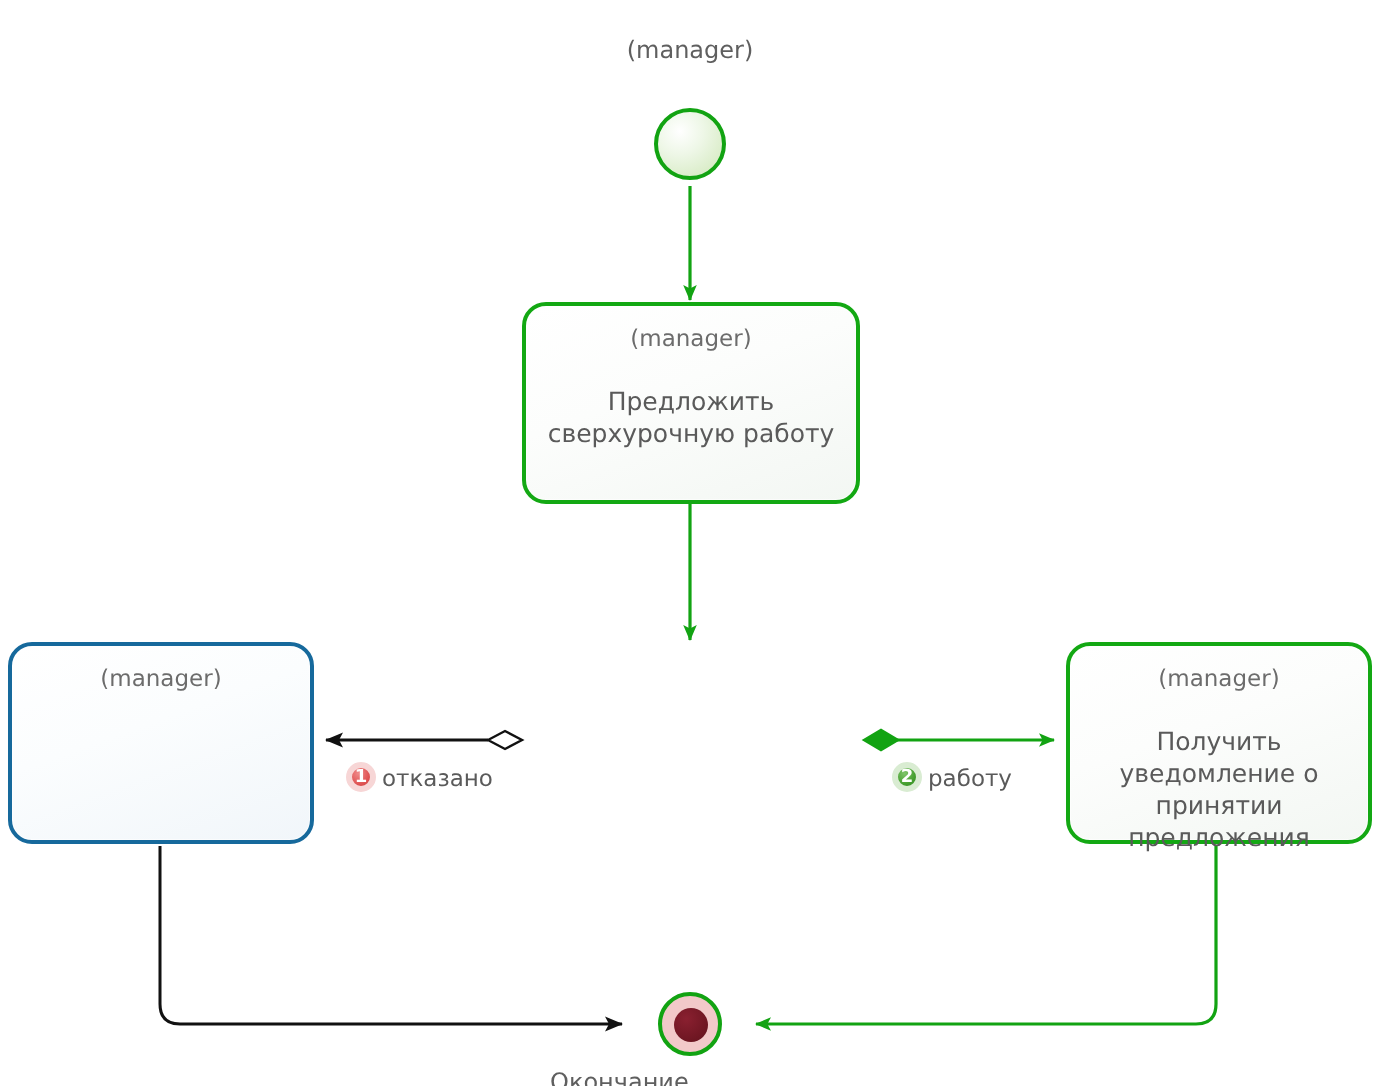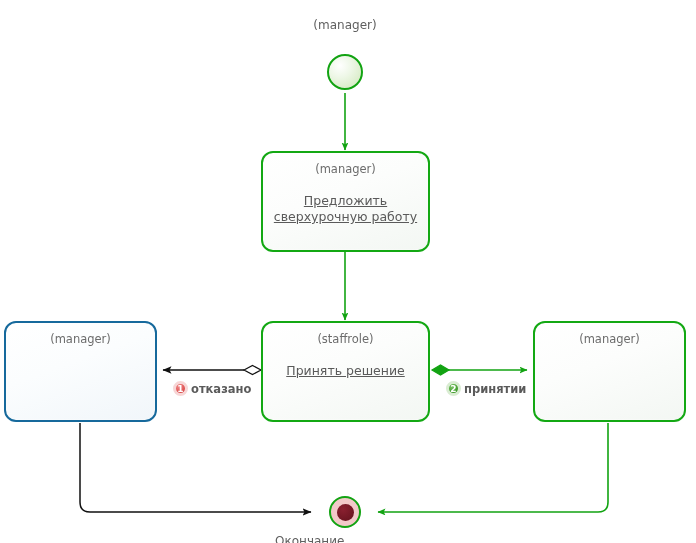--- a/index.html
+++ b/index.html
@@ -53,21 +53,20 @@
     text-align: center;
     white-space: nowrap;
   }
   .node-title {
     font-size: 12.5px;
     color: #5a5a5a;
     line-height: 16px;
     text-align: center;
     padding: 0 7px;
     margin-top: 17px;
-    text-decoration: underline;
   }
 
   
   .start-node {
     position: absolute;
     width: 36px;
     height: 36px;
     border-radius: 50%;
     border: 2.5px solid #12a312;
     box-sizing: border-box;
@@ -131,21 +130,20 @@
     background: radial-gradient(circle at 36% 30%, #f08a8a 0%, #e05555 60%, #cf3d3d 100%);
     border: 3px solid #f7d6d6;
   }
   .badge.green {
     background: radial-gradient(circle at 36% 30%, #7fc46a 0%, #46a030 60%, #2f8a20 100%);
     border: 3px solid #d9ecd2;
   }
   .edge-label-text {
     font-size: 11.5px;
     color: #5a5a5a;
-    font-weight: bold;
   }
 </style>
 </head>
 <body>
 
 <div id="canvas">
 
   <svg class="edges" viewBox="0 0 696 543">
     <defs>
       <marker id="arrow-green" markerWidth="9" markerHeight="9" refX="7.5" refY="3.4" orient="auto" markerUnits="userSpaceOnUse">
@@ -186,41 +184,38 @@
   <div class="start-label" style="left:275px; top:2px; width:140px;">
     <div>(manager)</div>
   </div>
   <div class="start-node" style="left:327px; top:38px;"></div>
 
   <div class="node-box" style="left:261px; top:135px; width:169px; height:101px;">
     <div class="node-role">(manager)</div>
     <div class="node-title">Предложить сверхурочную работу</div>
   </div>
 
-  <div class="node-box" style="left:261px; top:305px; width:169px; height:101px;">
-    <div class="node-role">(staffrole)</div>
-    <div class="node-title">Принять решение</div>
-  </div>
 
   <div class="node-box blue" style="left:4px; top:305px; width:153px; height:101px;">
     <div class="node-role">(manager)</div>
   </div>
 
   <div class="node-box" style="left:533px; top:305px; width:153px; height:101px;">
     <div class="node-role">(manager)</div>
+    <div class="node-title">Получить уведомление о принятии предложения</div>
   </div>
 
   <div class="edge-label" style="left:173px; top:365px;">
     <div class="badge red">1</div>
     <div class="edge-label-text">отказано</div>
   </div>
 
   <div class="edge-label" style="left:446px; top:365px;">
     <div class="badge green">2</div>
-    <div class="edge-label-text">принятии</div>
+    <div class="edge-label-text">работу</div>
   </div>
 
   <div class="end-node" style="left:329px; top:480px;">
     <div class="end-core"></div>
   </div>
   <div class="end-label" style="left:275px; top:518px; width:140px;">Окончание</div>
 
 </div>
 
 </body></html>

